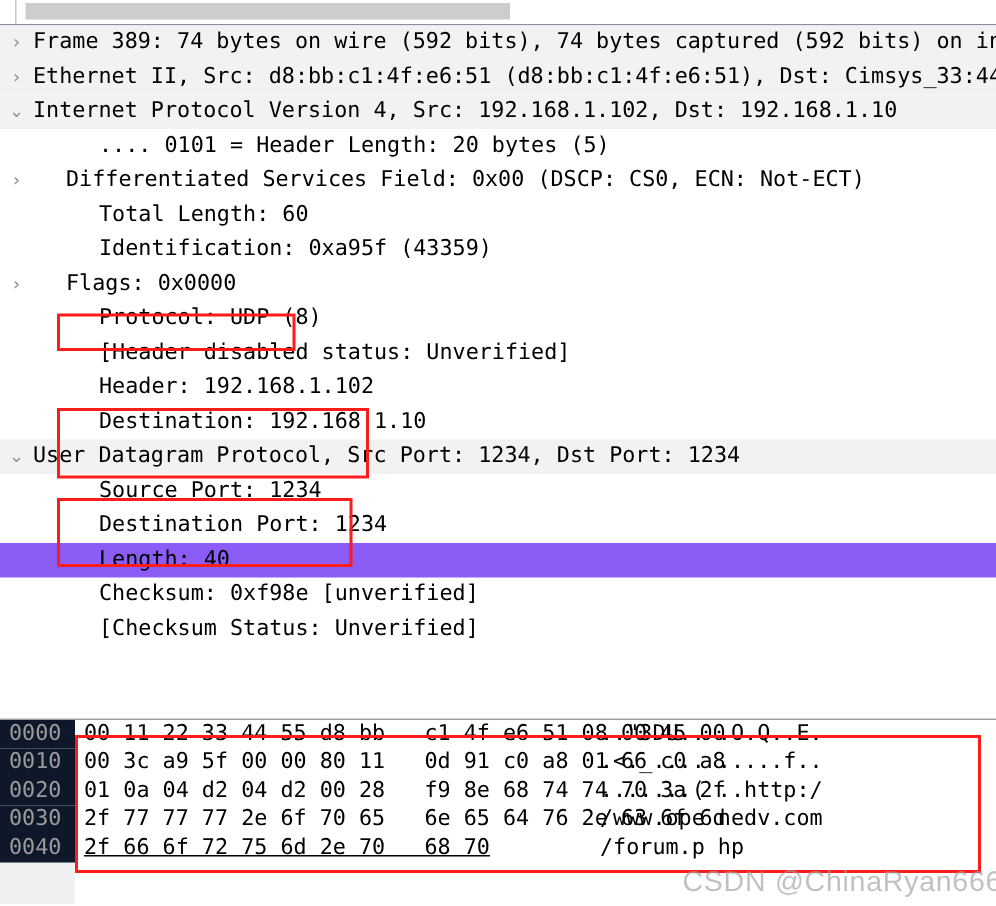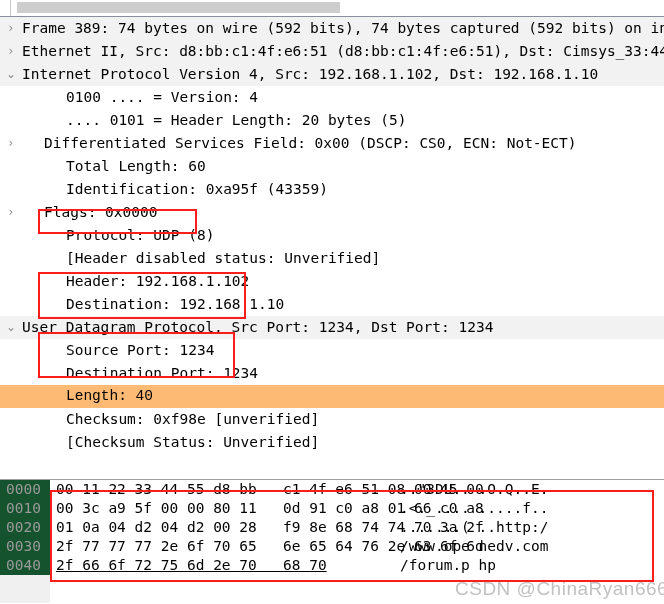--- a/index.html
+++ b/index.html
@@ -62,22 +62,21 @@
     font-size: 14.5px;
     color: #000000;
     white-space: nowrap;
     overflow: hidden;
     padding-left: 0;
   }
   .row.toplevel {
     background: #f2f2f2;
   }
   .row.selected {
-    background: #fdba74;
-    font-family: Liberation Mono, monospace;
+    background: #8b5cf6;
   }
   .arrow {
     display: inline-block;
     width: 22px;
     text-align: center;
     color: #8d8d8d;
     font-family: "DejaVu Sans", sans-serif;
     font-size: 12px;
     vertical-align: top;
   }
@@ -103,21 +102,21 @@
     height: 19px;
     line-height: 19px;
     font-size: 14.5px;
     white-space: pre;
   }
   .hex-off {
     display: inline-block;
     width: 50px;
     padding-left: 6px;
     color: #9a9a9a;
-    background: #14532d;
+    background: #0f172a;
     box-sizing: border-box;
   }
   .hex-gutter {
     position: absolute;
     left: 0; top: 0;
     width: 50px;
     height: 100%;
     background: #f0f0f0;
   }
   .hex-bytes {
@@ -160,21 +159,20 @@
   <div class="scroll-track">
     <div class="scroll-leftcap"></div>
     <div class="scroll-thumb"></div>
   </div>
 </div>
 
 <div class="tree-pane" id="tree-pane">
     <div class="row toplevel"><span class="arrow">›</span><span class="lbl ind0">Frame 389: 74 bytes on wire (592 bits), 74 bytes captured (592 bits) on interfac</span></div>
     <div class="row toplevel"><span class="arrow">›</span><span class="lbl ind0">Ethernet II, Src: d8:bb:c1:4f:e6:51 (d8:bb:c1:4f:e6:51), Dst: Cimsys_33:44:55 (0</span></div>
     <div class="row toplevel"><span class="arrow">⌄</span><span class="lbl ind0">Internet Protocol Version 4, Src: 192.168.1.102, Dst: 192.168.1.10</span></div>
-    <div class="row"><span class="arrow none"></span><span class="lbl ind2">0100 .... = Version: 4</span></div>
     <div class="row"><span class="arrow none"></span><span class="lbl ind2">.... 0101 = Header Length: 20 bytes (5)</span></div>
     <div class="row"><span class="arrow">›</span><span class="lbl ind1">Differentiated Services Field: 0x00 (DSCP: CS0, ECN: Not-ECT)</span></div>
     <div class="row"><span class="arrow none"></span><span class="lbl ind2">Total Length: 60</span></div>
     <div class="row"><span class="arrow none"></span><span class="lbl ind2">Identification: 0xa95f (43359)</span></div>
     <div class="row"><span class="arrow">›</span><span class="lbl ind1">Flags: 0x0000</span></div>
     <div class="row"><span class="arrow none"></span><span class="lbl ind2">Protocol: UDP (8)</span></div>
     <div class="row"><span class="arrow none"></span><span class="lbl ind2">[Header disabled status: Unverified]</span></div>
     <div class="row"><span class="arrow none"></span><span class="lbl ind2">Header: 192.168.1.102</span></div>
     <div class="row"><span class="arrow none"></span><span class="lbl ind2">Destination: 192.168.1.10</span></div>
     <div class="row toplevel"><span class="arrow">⌄</span><span class="lbl ind0">User Datagram Protocol, Src Port: 1234, Dst Port: 1234</span></div>

